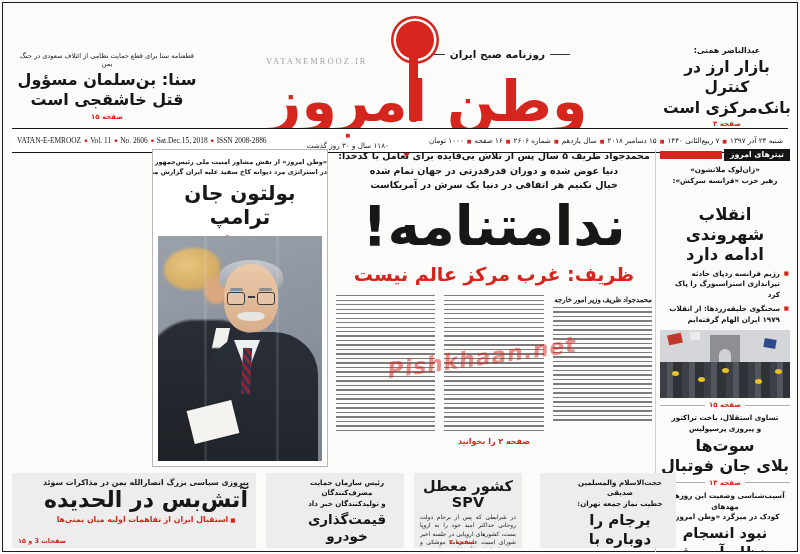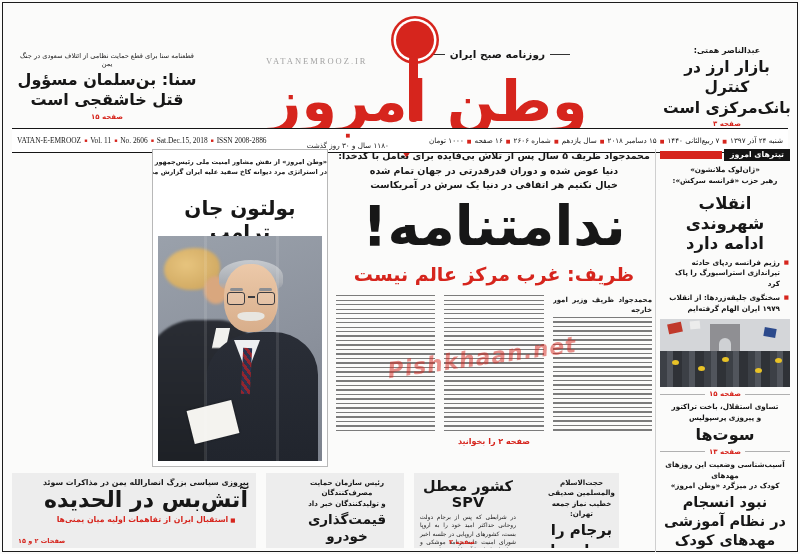--- a/index.html
+++ b/index.html
@@ -37,21 +37,21 @@
             font-size:7.2px;padding:4px 5px;white-space:nowrap;}
   .dl-en{direction:ltr;display:flex;gap:3px;align-items:center;font-family:"Liberation Serif",serif;font-size:7.4px;}
   .dl-center{display:flex;gap:3px;align-items:center;direction:rtl;flex-direction:column;}
   .dl-fa{direction:rtl;display:flex;gap:3px;align-items:center;}
   .sep{color:#d6251d;font-size:5px;}
 
   
   #bolton{position:absolute;left:152px;top:149px;width:176px;height:318px;border:1px solid #b8b8b8;
           background:#fff;text-align:center;box-sizing:border-box;padding-top:7px;overflow:hidden;}
   #bolton .b-kicker{font-size:6.5px;font-weight:700;line-height:1.6;white-space:nowrap;}
-  #bolton .b-hl{font-size:20px;font-weight:900;margin-top:18px;}
+  #bolton .b-hl{font-size:20px;font-weight:900;margin-top:3px;}
   #bolton .b-page{font-size:7.5px;color:#d6251d;font-weight:700;margin-top:4px;}
   .b-photo{position:absolute;left:5px;right:5px;top:86px;bottom:5px;overflow:hidden;
            background:linear-gradient(160deg,#9aa1ab 0%,#8b919c 55%,#7c828d 100%);}
   .b-photo::after{content:"";position:absolute;inset:0;
            background:linear-gradient(90deg,transparent 0 28%,rgba(255,255,255,.10) 28% 30%,transparent 30% 72%,rgba(255,255,255,.10) 72% 74%,transparent 74%);}
   .ph-flag{position:absolute;left:-8px;bottom:-4px;width:44px;height:92px;
            background:repeating-linear-gradient(105deg,#c4463f 0 8px,#ece9e4 8px 16px);
            transform:rotate(6deg);filter:blur(1.8px);}
   .t-hair{position:absolute;left:6px;top:12px;width:56px;height:42px;border-radius:55% 45% 50% 50%;
           background:radial-gradient(ellipse at 40% 40%,#e7c47e,#c9a058);filter:blur(1.5px);}
@@ -77,39 +77,39 @@
   .b-stache{position:absolute;bottom:11px;left:50%;transform:translateX(-50%);width:27px;height:9px;
             background:#e8e6e0;border-radius:40% 40% 60% 60%;filter:blur(.4px);}
   .papers{position:absolute;right:86px;bottom:22px;width:46px;height:34px;background:#f4f3ef;
           transform:rotate(-14deg);box-shadow:0 0 3px rgba(0,0,0,.35);filter:blur(.4px);}
 
   
   #main{position:absolute;left:336px;top:149px;width:316px;height:318px;text-align:center;}
   #main .m-k{font-size:9.5px;font-weight:700;line-height:1.55;white-space:nowrap;}
   #main .m-hl{font-size:55px;font-weight:900;line-height:1.05;margin-top:5px;letter-spacing:-1px;}
   #main .m-sub{font-size:19px;font-weight:800;color:#d6251d;margin-top:7px;}
-  .cols{display:flex;gap:9px;margin-top:10px;height:136px;direction:rtl;}
+  .cols{display:flex;gap:9px;margin-top:10px;height:136px;direction:rtl;font-family:Liberation Serif, serif;}
   .col{flex:1;position:relative;overflow:hidden;}
   .lead{font-size:7px;font-weight:700;text-align:justify;line-height:1.45;margin-bottom:2px;}
   .greek{width:100%;height:100%;opacity:.72;
          background:repeating-linear-gradient(to bottom,#4a4a4a 0 1.2px,transparent 1.2px 4.5px);}
   .greek.short{height:calc(100% - 22px);}
   .watermark{position:absolute;left:0;right:24px;top:196px;direction:ltr;transform:rotate(-8deg);
              color:#d6251d;opacity:.5;font-size:22px;font-weight:700;font-style:italic;
              letter-spacing:1px;text-align:center;pointer-events:none;}
   .continue{font-size:8px;font-weight:700;color:#d6251d;margin-top:6px;}
 
   
   #vline{position:absolute;left:655px;top:149px;height:403px;border-left:1px solid #cfcfcf;}
   #sidebar{position:absolute;left:660px;top:149px;width:130px;height:403px;text-align:center;overflow:hidden;}
   .sec-head{display:flex;align-items:center;height:12px;}
   .sec-label{background:#141414;color:#fff;font-size:7.8px;font-weight:700;padding:1px 6px 2px;white-space:nowrap;}
   .sec-bar{flex:1;height:8px;background:#d6251d;margin-right:2px;}
   .sb-kicker{font-size:7.2px;font-weight:600;line-height:1.5;margin-top:4px;}
-  .sb-hl1{font-size:16.5px;font-weight:900;line-height:1.22;margin-top:7px;}
+  .sb-hl1{font-size:16.5px;font-weight:900;line-height:1.22;margin-top:18px;}
   .sb-bullets{text-align:right;margin-top:3px;padding:0 1px;}
   .sb-bullet{font-size:7.2px;font-weight:600;line-height:1.45;margin-top:4px;padding-right:9px;position:relative;}
   .sb-bullet::before{content:"■";position:absolute;right:0;top:1px;color:#d6251d;font-size:5.5px;}
   .sb-photo{height:68px;margin-top:5px;position:relative;overflow:hidden;background:#d4d6d9;}
   .p-arch{position:absolute;left:50%;top:5px;transform:translateX(-50%);width:30px;height:34px;
           background:#8f8f93;filter:blur(.4px);}
   .p-hole{position:absolute;left:50%;bottom:0;transform:translateX(-50%);width:12px;height:20px;
           background:#cfd1d4;border-radius:6px 6px 0 0;}
   .p-crowd{position:absolute;left:0;right:0;bottom:0;height:36px;
            background:repeating-linear-gradient(90deg,#3c4046 0 7px,#51555c 7px 13px,#2f3237 13px 22px);filter:blur(.5px);}
@@ -130,21 +130,21 @@
   #box-a .rb{color:#d6251d;font-size:7.8px;font-weight:700;margin-top:3px;}
   #box-a .rb::before{content:"■ ";font-size:5.5px;}
   #box-a .pg{position:absolute;left:6px;bottom:3px;font-size:6.5px;color:#d6251d;font-weight:700;}
   #box-b{left:266px;width:138px;}
   #box-b .k{font-size:7.1px;font-weight:600;line-height:1.45;}
   #box-b .h{font-size:13.5px;font-weight:900;line-height:1.3;margin-top:2px;}
   #box-c{left:414px;width:108px;padding:5px 6px 0;}
   #box-c .h{font-size:14.5px;font-weight:900;}
   #box-c .body{font-size:5.9px;line-height:1.4;text-align:justify;margin-top:3px;font-weight:500;}
   #box-c .pg{position:absolute;left:0;right:12px;bottom:2px;font-size:6.5px;color:#d6251d;font-weight:700;}
-  #box-d{left:520px;width:99px;}
+  #box-d{left:540px;width:136px;}
   #box-d .k{font-size:7.1px;font-weight:600;line-height:1.45;}
   #box-d .h{font-size:15px;font-weight:900;line-height:1.3;margin-top:2px;}
 </style>
 </head>
 <body>
 
 <div class="page">
   <div class="frame"></div>
 
   <div id="mh-left">
@@ -297,20 +297,21 @@
     <div class="pageline">
       <span>صفحه ۱۵</span>
     </div>
 
     <div class="sb-kicker">
       <div>تساوی استقلال، باخت تراکتور</div>
       <div>و پیروزی پرسپولیس</div>
     </div>
     <div class="sb-hl2">
       <div>سوت‌ها</div>
+      <div>بلای جان فوتبال</div>
     </div>
     <div class="pageline">
       <span>صفحه ۱۳</span>
     </div>
 
     <div class="sb-kicker">
       <div>آسیب‌شناسی وضعیت این روزهای مهدهای</div>
       <div>کودک در میزگرد «وطن امروز»</div>
     </div>
     <div class="sb-hl3">
@@ -318,21 +319,21 @@
       <div>در نظام آموزشی</div>
       <div>مهدهای کودک</div>
     </div>
 
   </div>
 
   <div id="box-a" class="bbox">
     <div class="k">پیروزی سیاسی بزرگ انصارالله یمن در مذاکرات سوئد</div>
     <div class="h">آتش‌بس در الحدیده</div>
     <div class="rb">استقبال ایران از تفاهمات اولیه میان یمنی‌ها</div>
-    <div class="pg">صفحات ۲ و ۱۵</div>
+    <div class="pg">صفحات 3 و ۱۵</div>
   </div>
 
   <div id="box-b" class="bbox">
     <div class="k">
       <div>رئیس سازمان حمایت مصرف‌کنندگان</div>
       <div>و تولیدکنندگان خبر داد</div>
     </div>
     <div class="h">
       <div>قیمت‌گذاری خودرو</div>
       <div>با دلار ۹۰۰۰ تومانی نیما</div>

